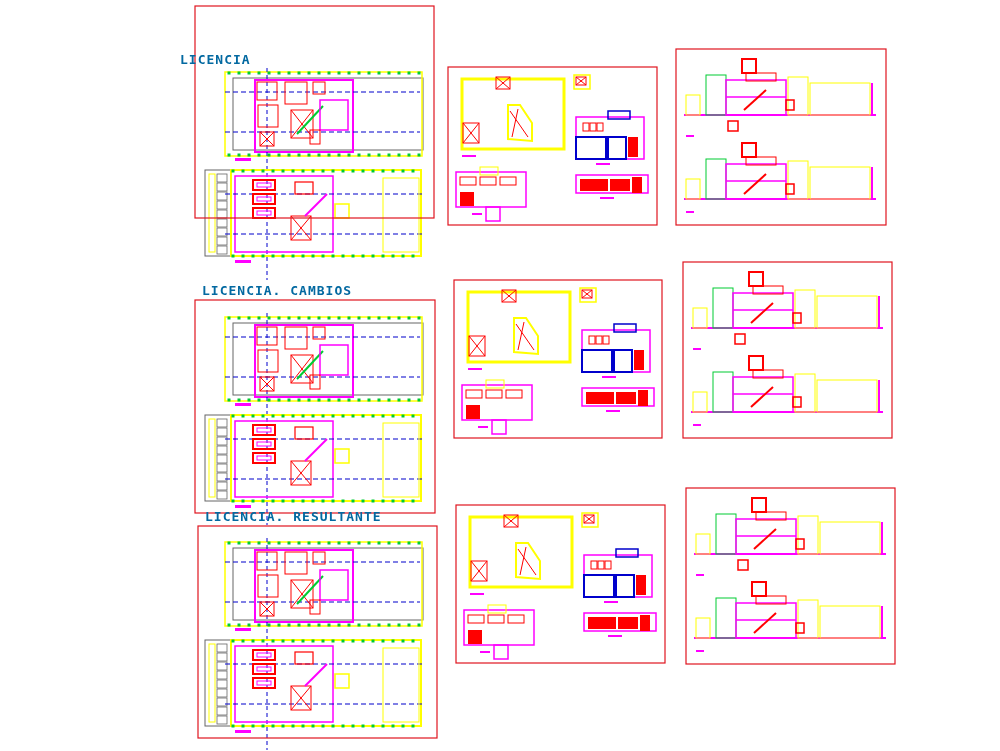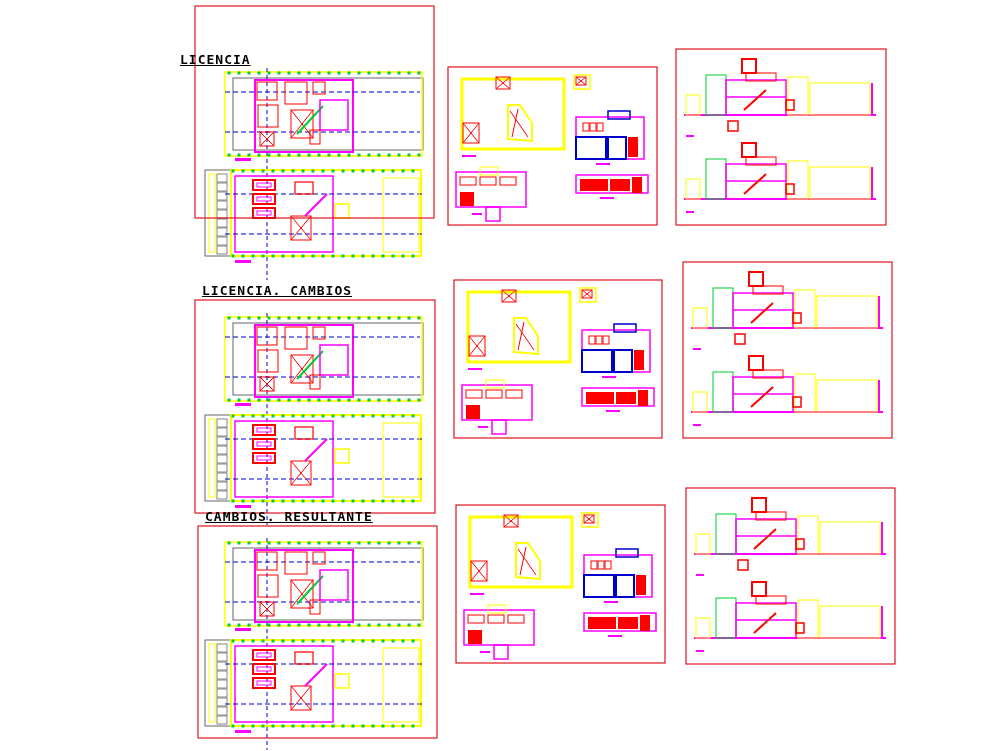--- a/index.html
+++ b/index.html
@@ -1,18 +1,18 @@
 <!DOCTYPE html>
 <html><head>
 <meta charset="utf-8">
 <style>
   html, body { margin:0; padding:0; background:#ffffff; }
   body { width:1000px; height:751px; position:relative; overflow:hidden; font-family:"DejaVu Sans Mono", monospace; }
   #canvas { position:absolute; left:0; top:0; width:1000px; height:751px; }
-  .group-title { position:absolute; color:#000000; font-family:"DejaVu Sans Mono", monospace; font-weight:bold; font-size:13px; letter-spacing:1px; white-space:nowrap;text-decoration:underline; }
+  .group-title { position:absolute; color:#0369a1; font-family:"DejaVu Sans Mono", monospace; font-weight:bold; font-size:13px; letter-spacing:1px; white-space:nowrap; }
 </style>
 </head>
 <body>
 
 <div id="canvas"><svg width="1000" height="751">
       <g>
         <g>
           <g>
             <rect x="233" y="78" width="190" height="72" fill="none" stroke="#666666" stroke-width="1"></rect>
             <rect x="225" y="72" width="197" height="84" fill="none" stroke="#ffff00" stroke-width="1.5"></rect>
@@ -622,13 +622,13 @@
           <line x1="754" y1="633" x2="776" y2="613" stroke="#ff0000" stroke-width="2"></line>
           <rect x="752" y="582" width="14" height="14" fill="none" stroke="#ff0000" stroke-width="2"></rect>
           <rect x="756" y="596" width="30" height="8" fill="none" stroke="#ff0000" stroke-width="1"></rect>
           <rect x="798" y="600" width="20" height="38" fill="none" stroke="#ffff00" stroke-width="1"></rect>
           <rect x="796" y="623" width="8" height="10" fill="none" stroke="#ff0000" stroke-width="1.5"></rect>
           <rect x="820" y="606" width="60" height="32" fill="none" stroke="#ffff00" stroke-width="1"></rect>
           <line x1="882" y1="606" x2="882" y2="638" stroke="#ff00ff" stroke-width="2"></line>
           <rect x="696" y="650" width="8" height="2" fill="#ff00ff" stroke="none" stroke-width="1"></rect>
         </g>
       </g>
-    </svg><div class="group-title" style="left: 180px; top: 52px;">LICENCIA</div><div class="group-title" style="left: 202px; top: 283px;">LICENCIA. CAMBIOS</div><div class="group-title" style="left: 205px; top: 509px;">CAMBIOS. RESULTANTE</div></div>
+    </svg><div class="group-title" style="left: 180px; top: 52px;">LICENCIA</div><div class="group-title" style="left: 202px; top: 283px;">LICENCIA. CAMBIOS</div><div class="group-title" style="left: 205px; top: 509px;">LICENCIA. RESULTANTE</div></div>
 
 </body></html>

